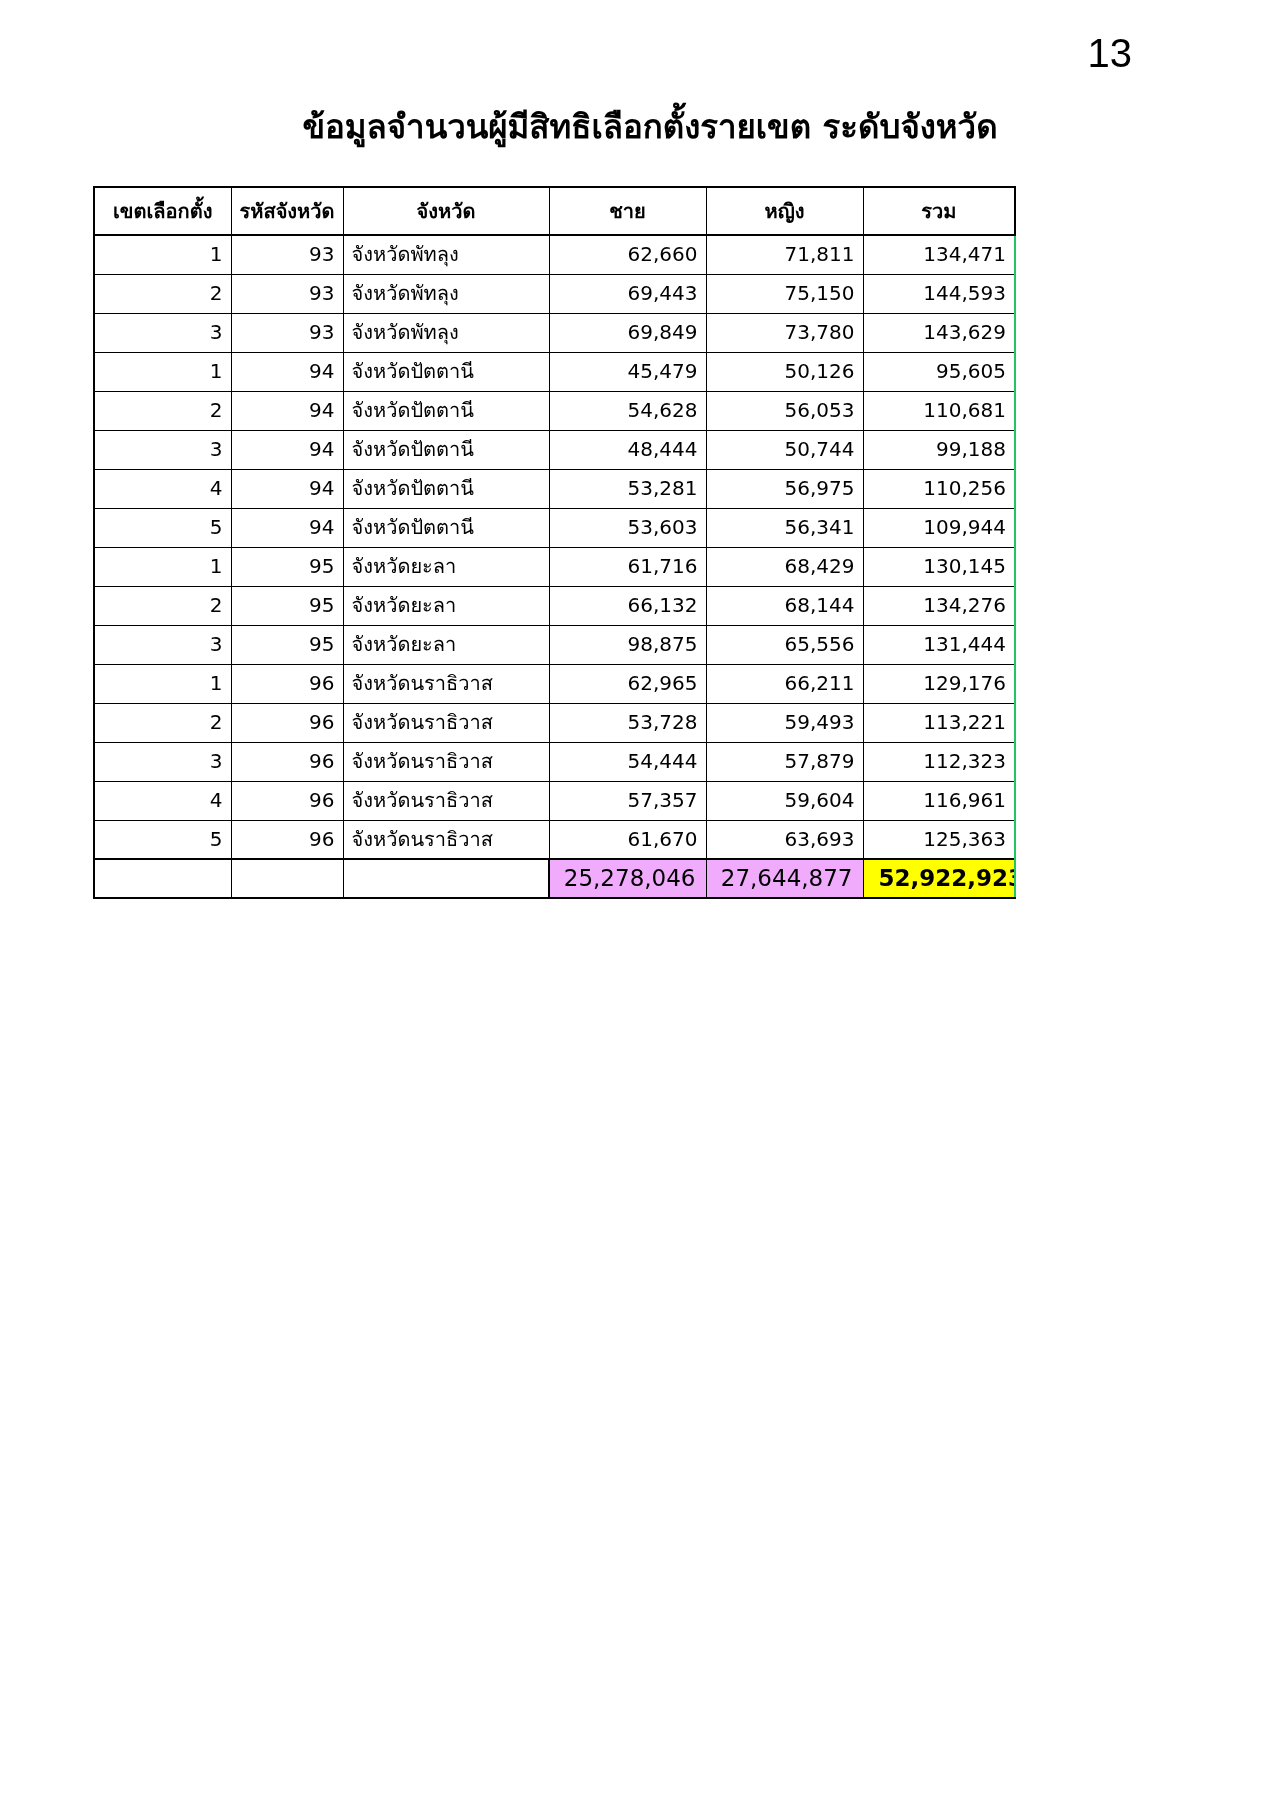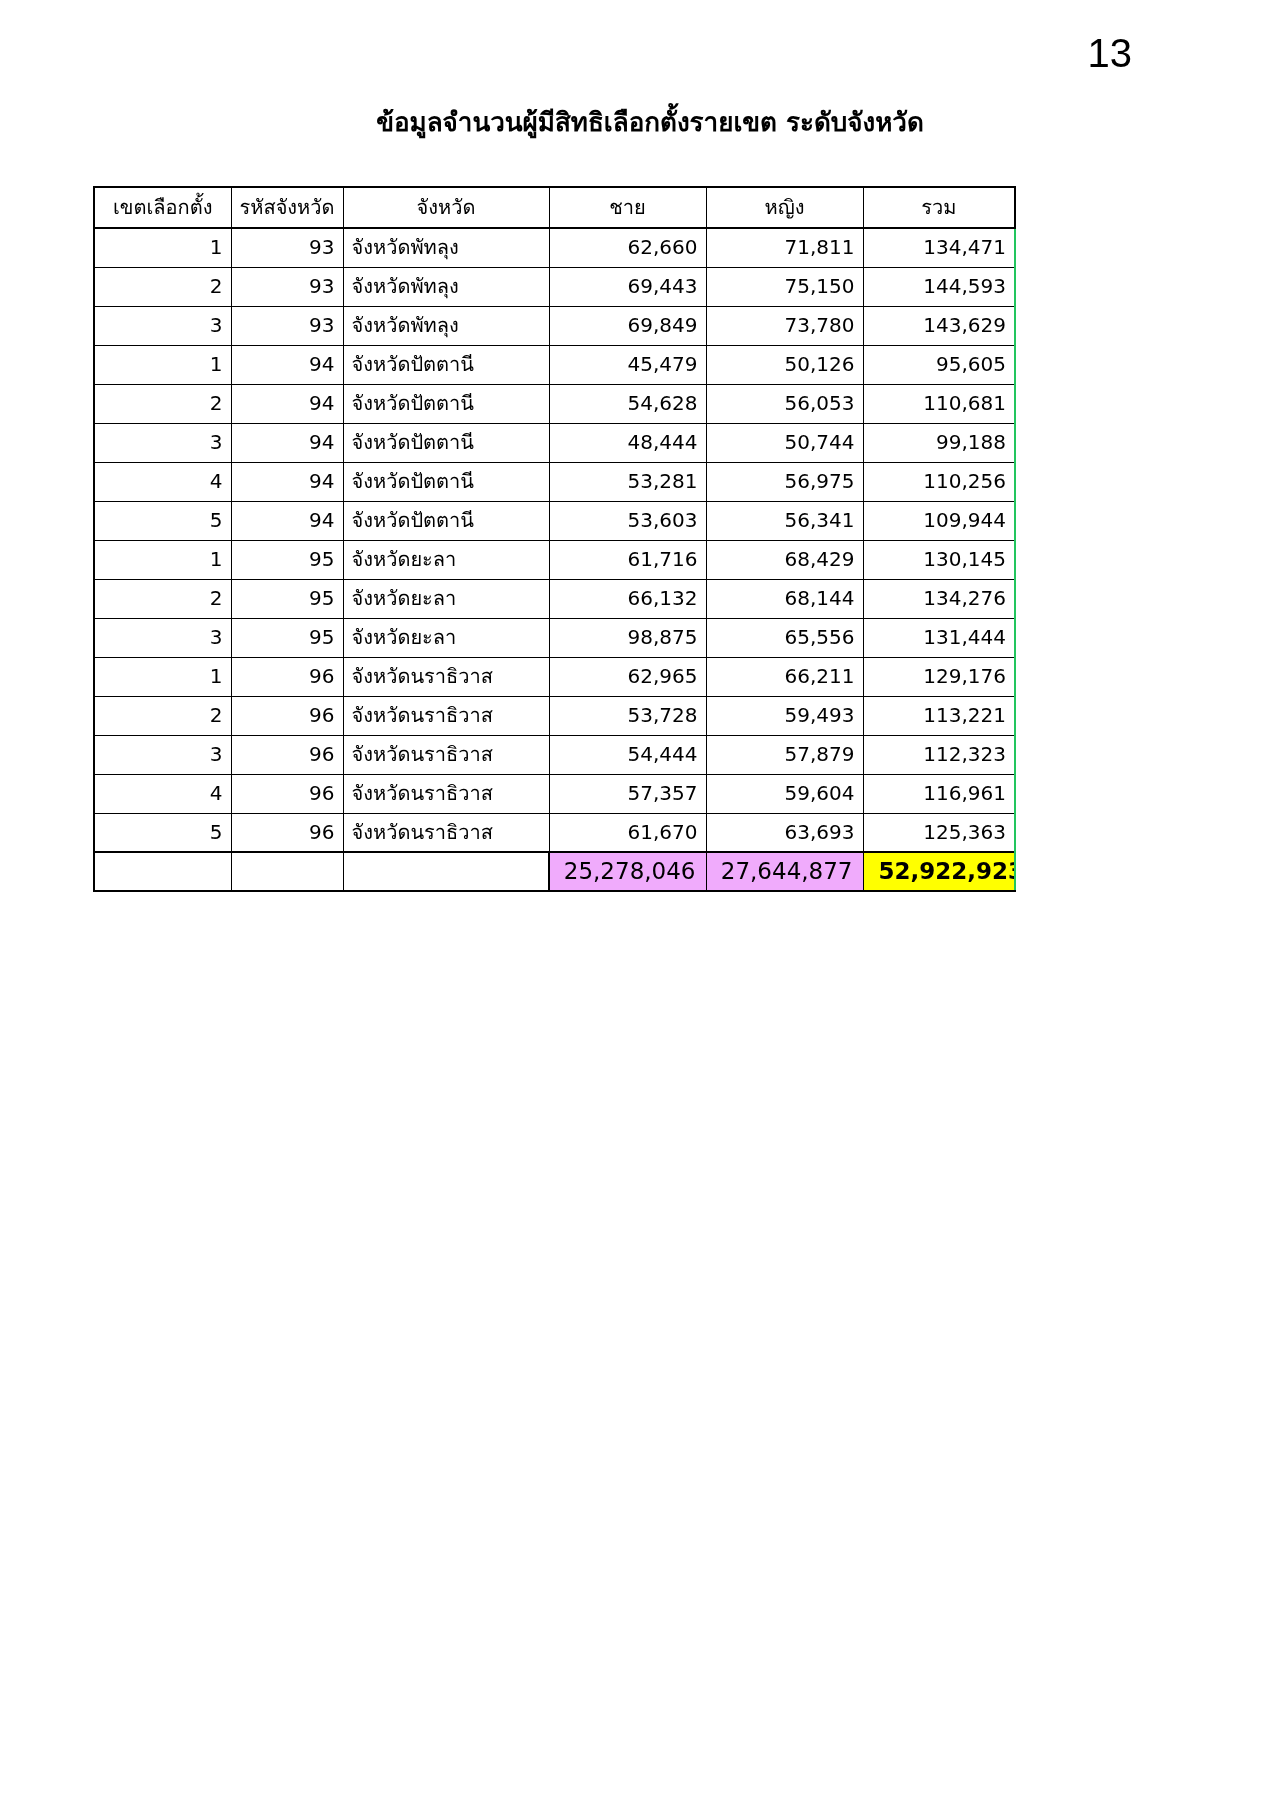--- a/index.html
+++ b/index.html
@@ -35,21 +35,21 @@
     letter-spacing: 0px;
   }
 
   
   .doc-title {
     position: absolute;
     top: 106px;
     left: 0;
     width: 1280px;
     text-align: center;
-    font-size: 26px;
+    font-size: 33px;
     font-family: "DejaVu Sans", sans-serif;
     font-weight: 600;
     line-height: 1.25;
     padding-left: 20px;
   }
 
   
   .table-wrap {
     position: absolute;
     top: 186px;
@@ -78,23 +78,23 @@
   }
 
   
   table.data {
     border: 2px solid #000000;
   }
   table.data thead th {
     border-top: 2px solid #000000;
     border-bottom: 2px solid #000000;
     text-align: center;
-    font-weight: 400;
+    font-weight: 700;
     font-size: 20px;
-    height: 41px;
+    height: 48px;
   }
   table.data thead th:first-child { border-left: 2px solid #000000; }
   table.data thead th:last-child  { border-right: 2px solid #000000; }
 
   table.data tbody td:first-child { border-left: 2px solid #000000; }
   table.data tbody td:last-child  { border-right: 2px solid #22c55e; }
   table.data tbody tr:last-child td { border-bottom: 2px solid #000000; }
 
   
   col.c-zone     { width: 137px; }

